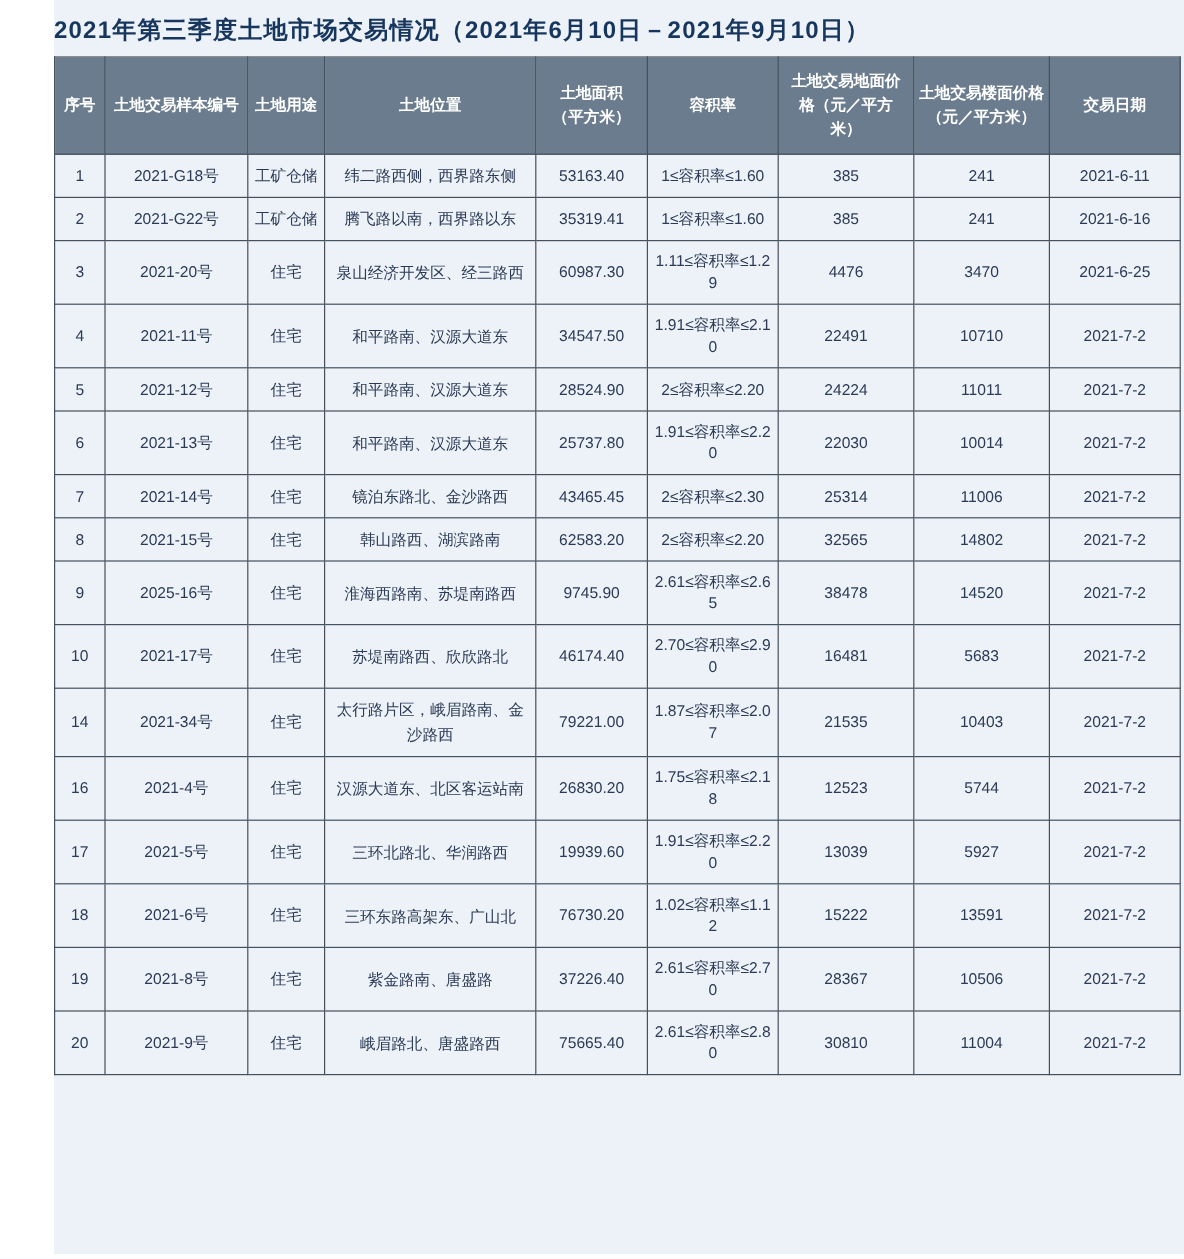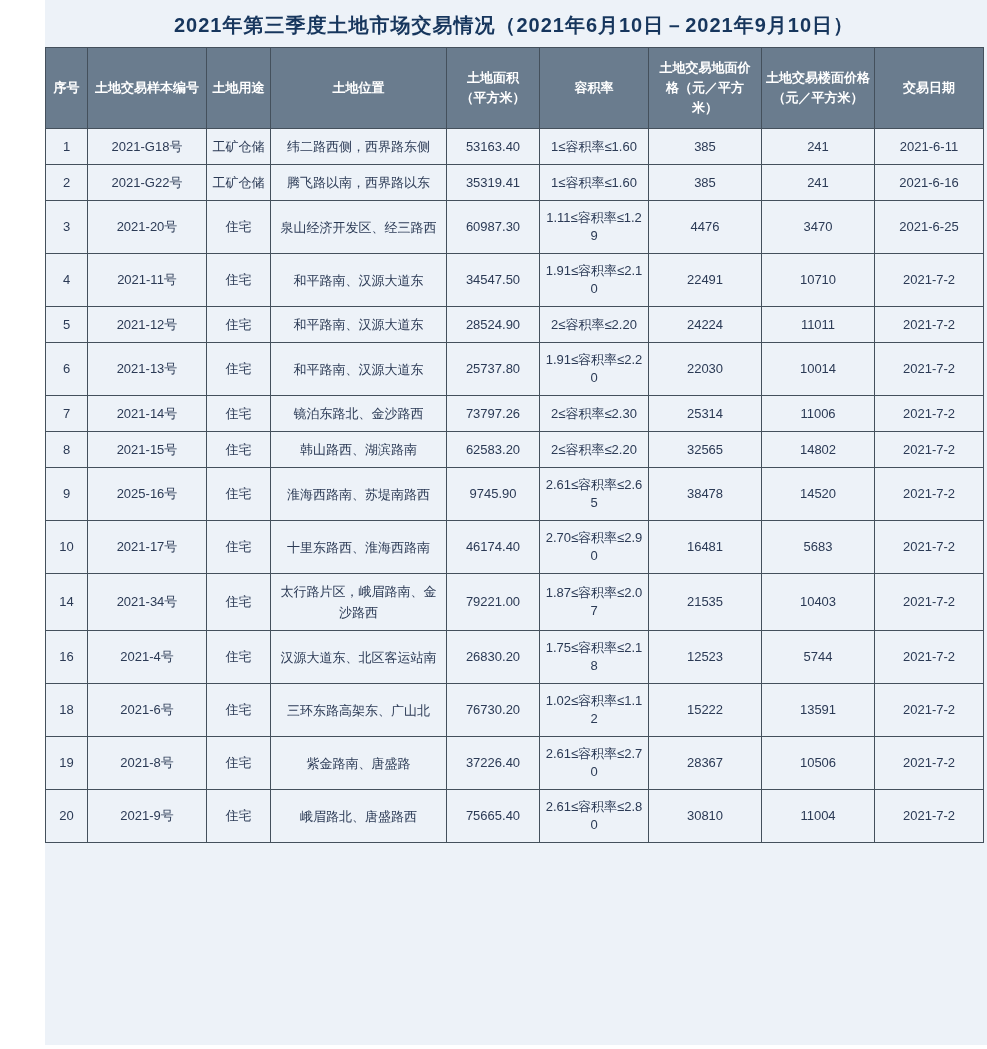--- a/index.html
+++ b/index.html
@@ -16,21 +16,20 @@
   .panel {
     margin-left: 45px;
     width: 942px;
     min-height: 1045px;
     background: var(--panel-bg, #edf2f8);
     box-sizing: border-box;
     padding-top: 10px;
   }
   .title {
     width: 938px;
-    text-align: center;
     font-size: 20px;
     font-weight: bold;
     color: var(--title-color, #17365d);
     letter-spacing: 1px;
     padding: 2px 0 8px 0;
   }
   table {
     border-collapse: collapse;
     table-layout: fixed;
     width: 938px;
@@ -171,21 +170,21 @@
           <td class="cell-plot_ratio">1.91≤容积率≤2.20</td>
           <td class="cell-ground_price">22030</td>
           <td class="cell-floor_price">10014</td>
           <td class="cell-date">2021-7-2</td>
         </tr>
         <tr>
           <td class="cell-no">7</td>
           <td class="cell-sample_no">2021-14号</td>
           <td class="cell-land_use">住宅</td>
           <td class="cell-location">镜泊东路北、金沙路西</td>
-          <td class="cell-area">73797.26</td>
+          <td class="cell-area">43465.45</td>
           <td class="cell-plot_ratio">2≤容积率≤2.30</td>
           <td class="cell-ground_price">25314</td>
           <td class="cell-floor_price">11006</td>
           <td class="cell-date">2021-7-2</td>
         </tr>
         <tr>
           <td class="cell-no">8</td>
           <td class="cell-sample_no">2021-15号</td>
           <td class="cell-land_use">住宅</td>
           <td class="cell-location">韩山路西、湖滨路南</td>
@@ -203,21 +202,21 @@
           <td class="cell-area">9745.90</td>
           <td class="cell-plot_ratio">2.61≤容积率≤2.65</td>
           <td class="cell-ground_price">38478</td>
           <td class="cell-floor_price">14520</td>
           <td class="cell-date">2021-7-2</td>
         </tr>
         <tr>
           <td class="cell-no">10</td>
           <td class="cell-sample_no">2021-17号</td>
           <td class="cell-land_use">住宅</td>
-          <td class="cell-location">十里东路西、淮海西路南</td>
+          <td class="cell-location">苏堤南路西、欣欣路北</td>
           <td class="cell-area">46174.40</td>
           <td class="cell-plot_ratio">2.70≤容积率≤2.90</td>
           <td class="cell-ground_price">16481</td>
           <td class="cell-floor_price">5683</td>
           <td class="cell-date">2021-7-2</td>
         </tr>
         <tr>
           <td class="cell-no">14</td>
           <td class="cell-sample_no">2021-34号</td>
           <td class="cell-land_use">住宅</td>
@@ -233,20 +232,31 @@
           <td class="cell-sample_no">2021-4号</td>
           <td class="cell-land_use">住宅</td>
           <td class="cell-location">汉源大道东、北区客运站南</td>
           <td class="cell-area">26830.20</td>
           <td class="cell-plot_ratio">1.75≤容积率≤2.18</td>
           <td class="cell-ground_price">12523</td>
           <td class="cell-floor_price">5744</td>
           <td class="cell-date">2021-7-2</td>
         </tr>
         <tr>
+          <td class="cell-no">17</td>
+          <td class="cell-sample_no">2021-5号</td>
+          <td class="cell-land_use">住宅</td>
+          <td class="cell-location">三环北路北、华润路西</td>
+          <td class="cell-area">19939.60</td>
+          <td class="cell-plot_ratio">1.91≤容积率≤2.20</td>
+          <td class="cell-ground_price">13039</td>
+          <td class="cell-floor_price">5927</td>
+          <td class="cell-date">2021-7-2</td>
+        </tr>
+        <tr>
           <td class="cell-no">18</td>
           <td class="cell-sample_no">2021-6号</td>
           <td class="cell-land_use">住宅</td>
           <td class="cell-location">三环东路高架东、广山北</td>
           <td class="cell-area">76730.20</td>
           <td class="cell-plot_ratio">1.02≤容积率≤1.12</td>
           <td class="cell-ground_price">15222</td>
           <td class="cell-floor_price">13591</td>
           <td class="cell-date">2021-7-2</td>
         </tr>

